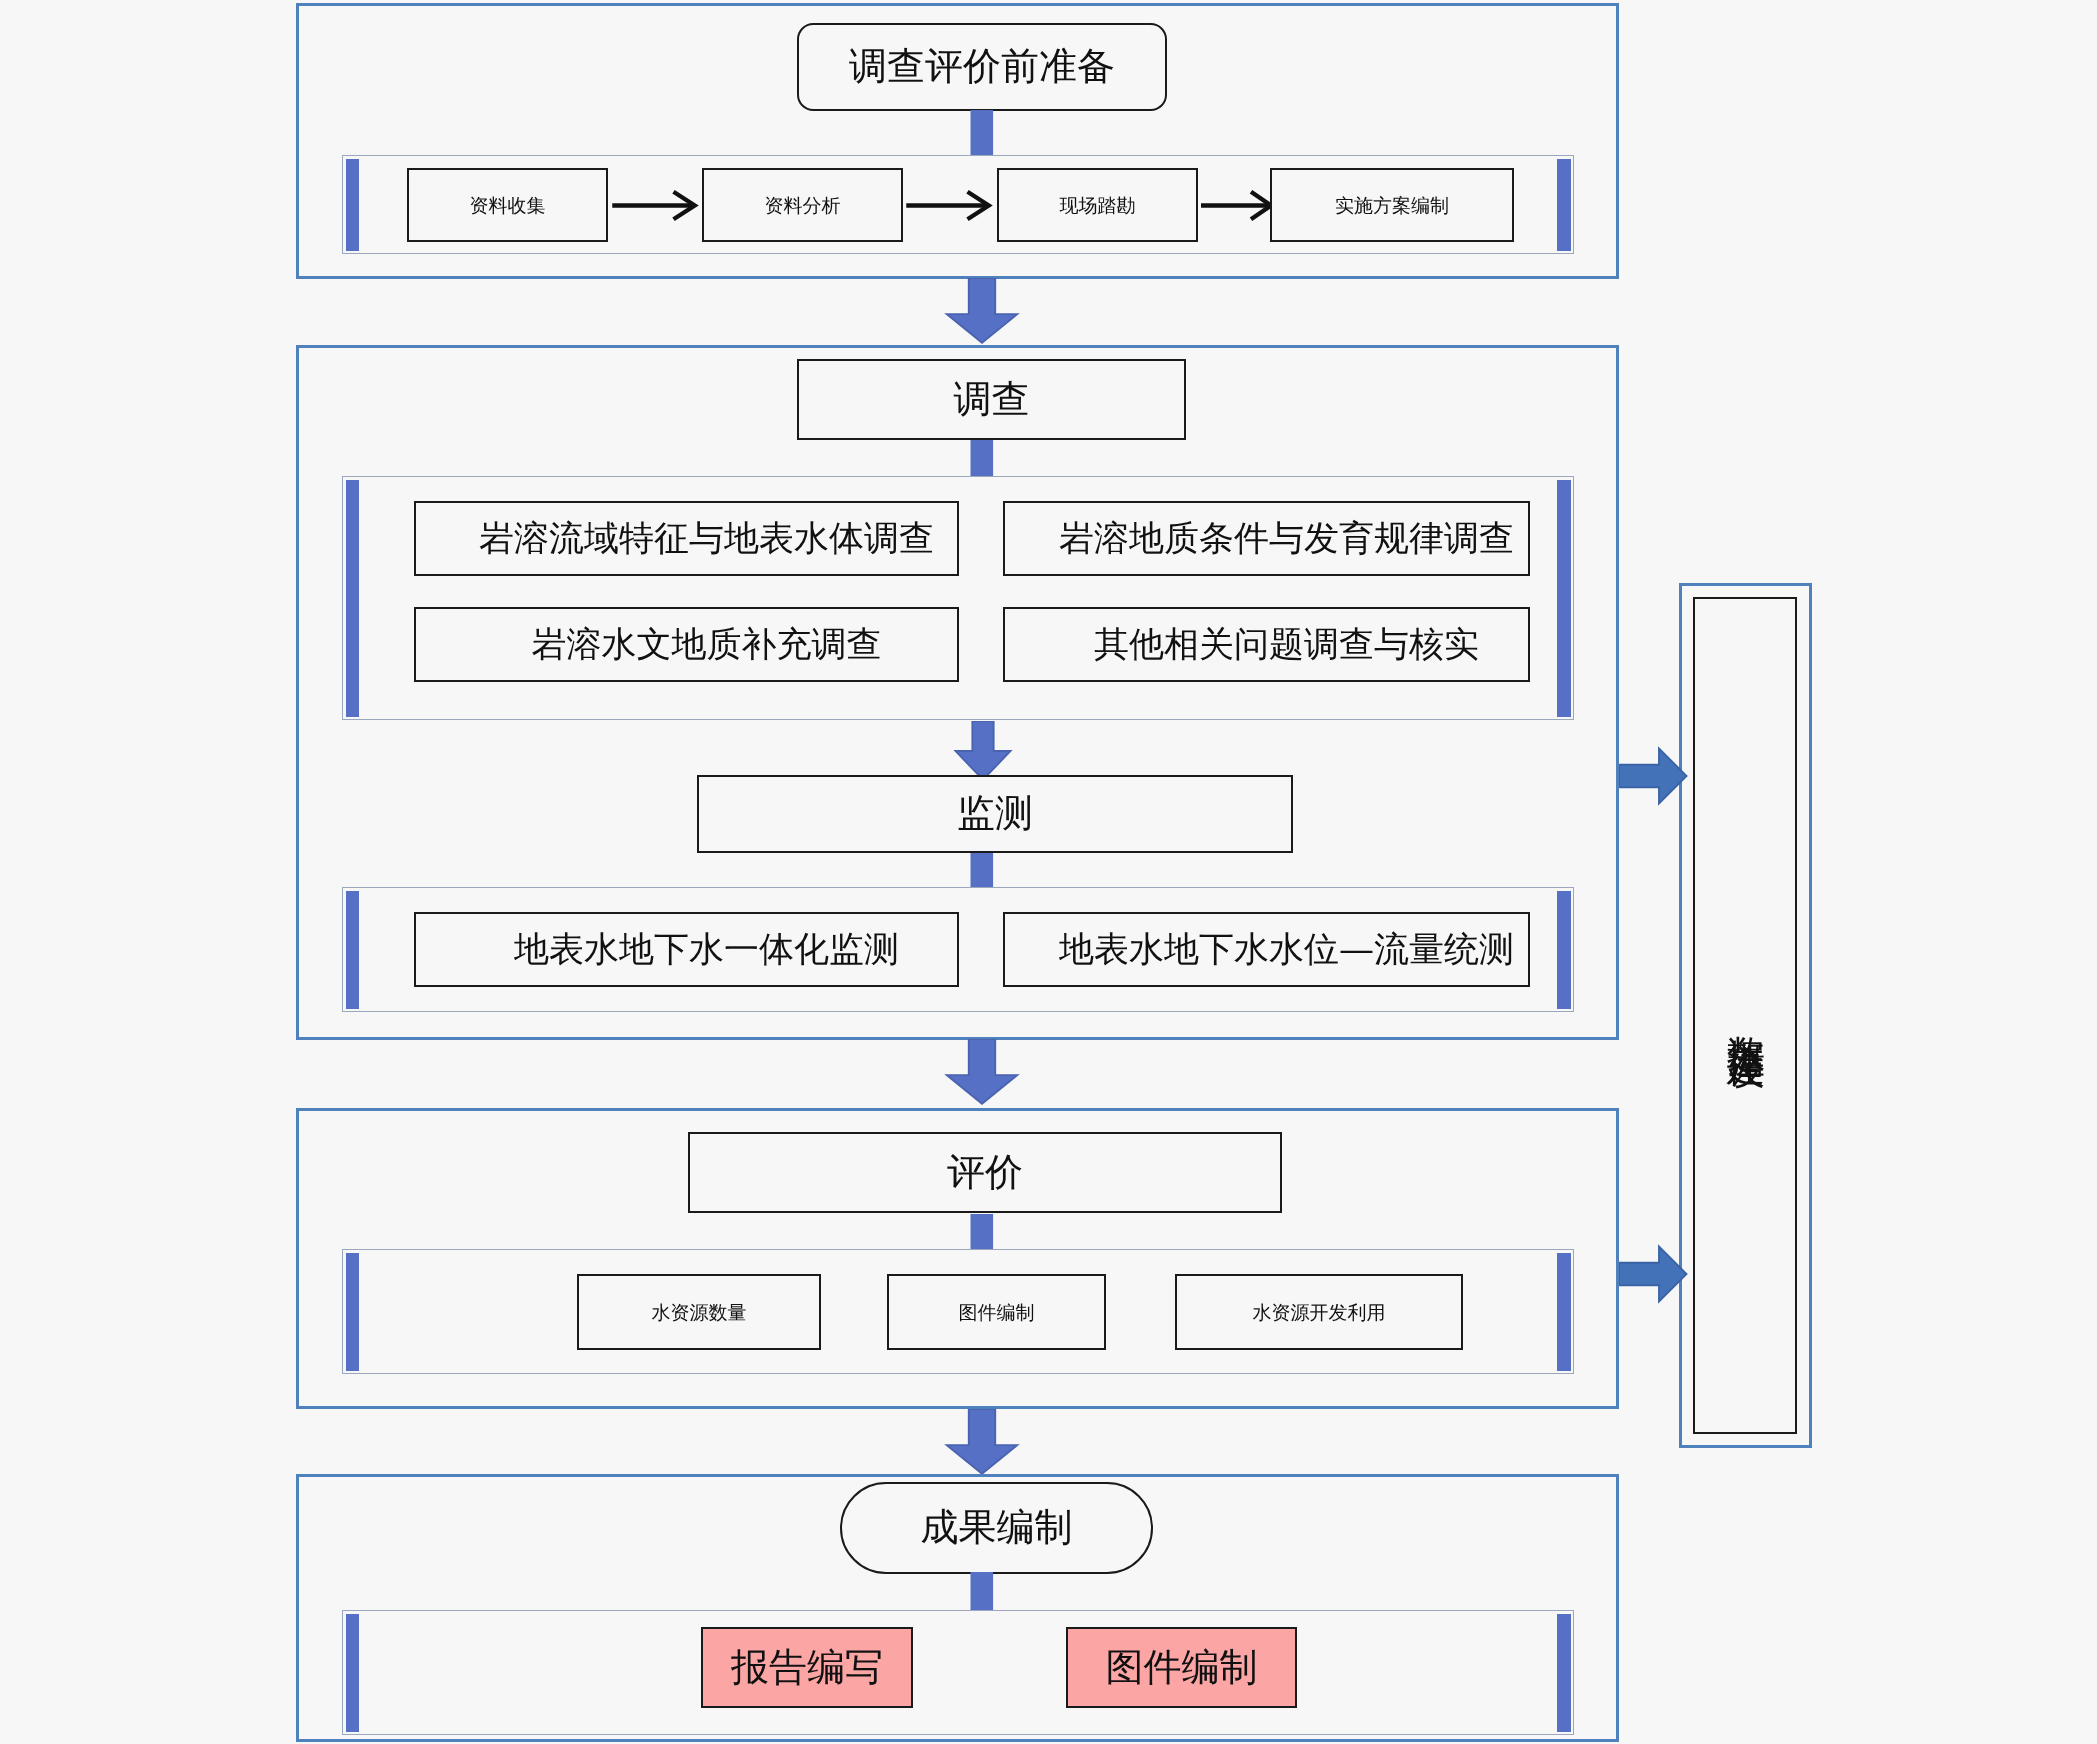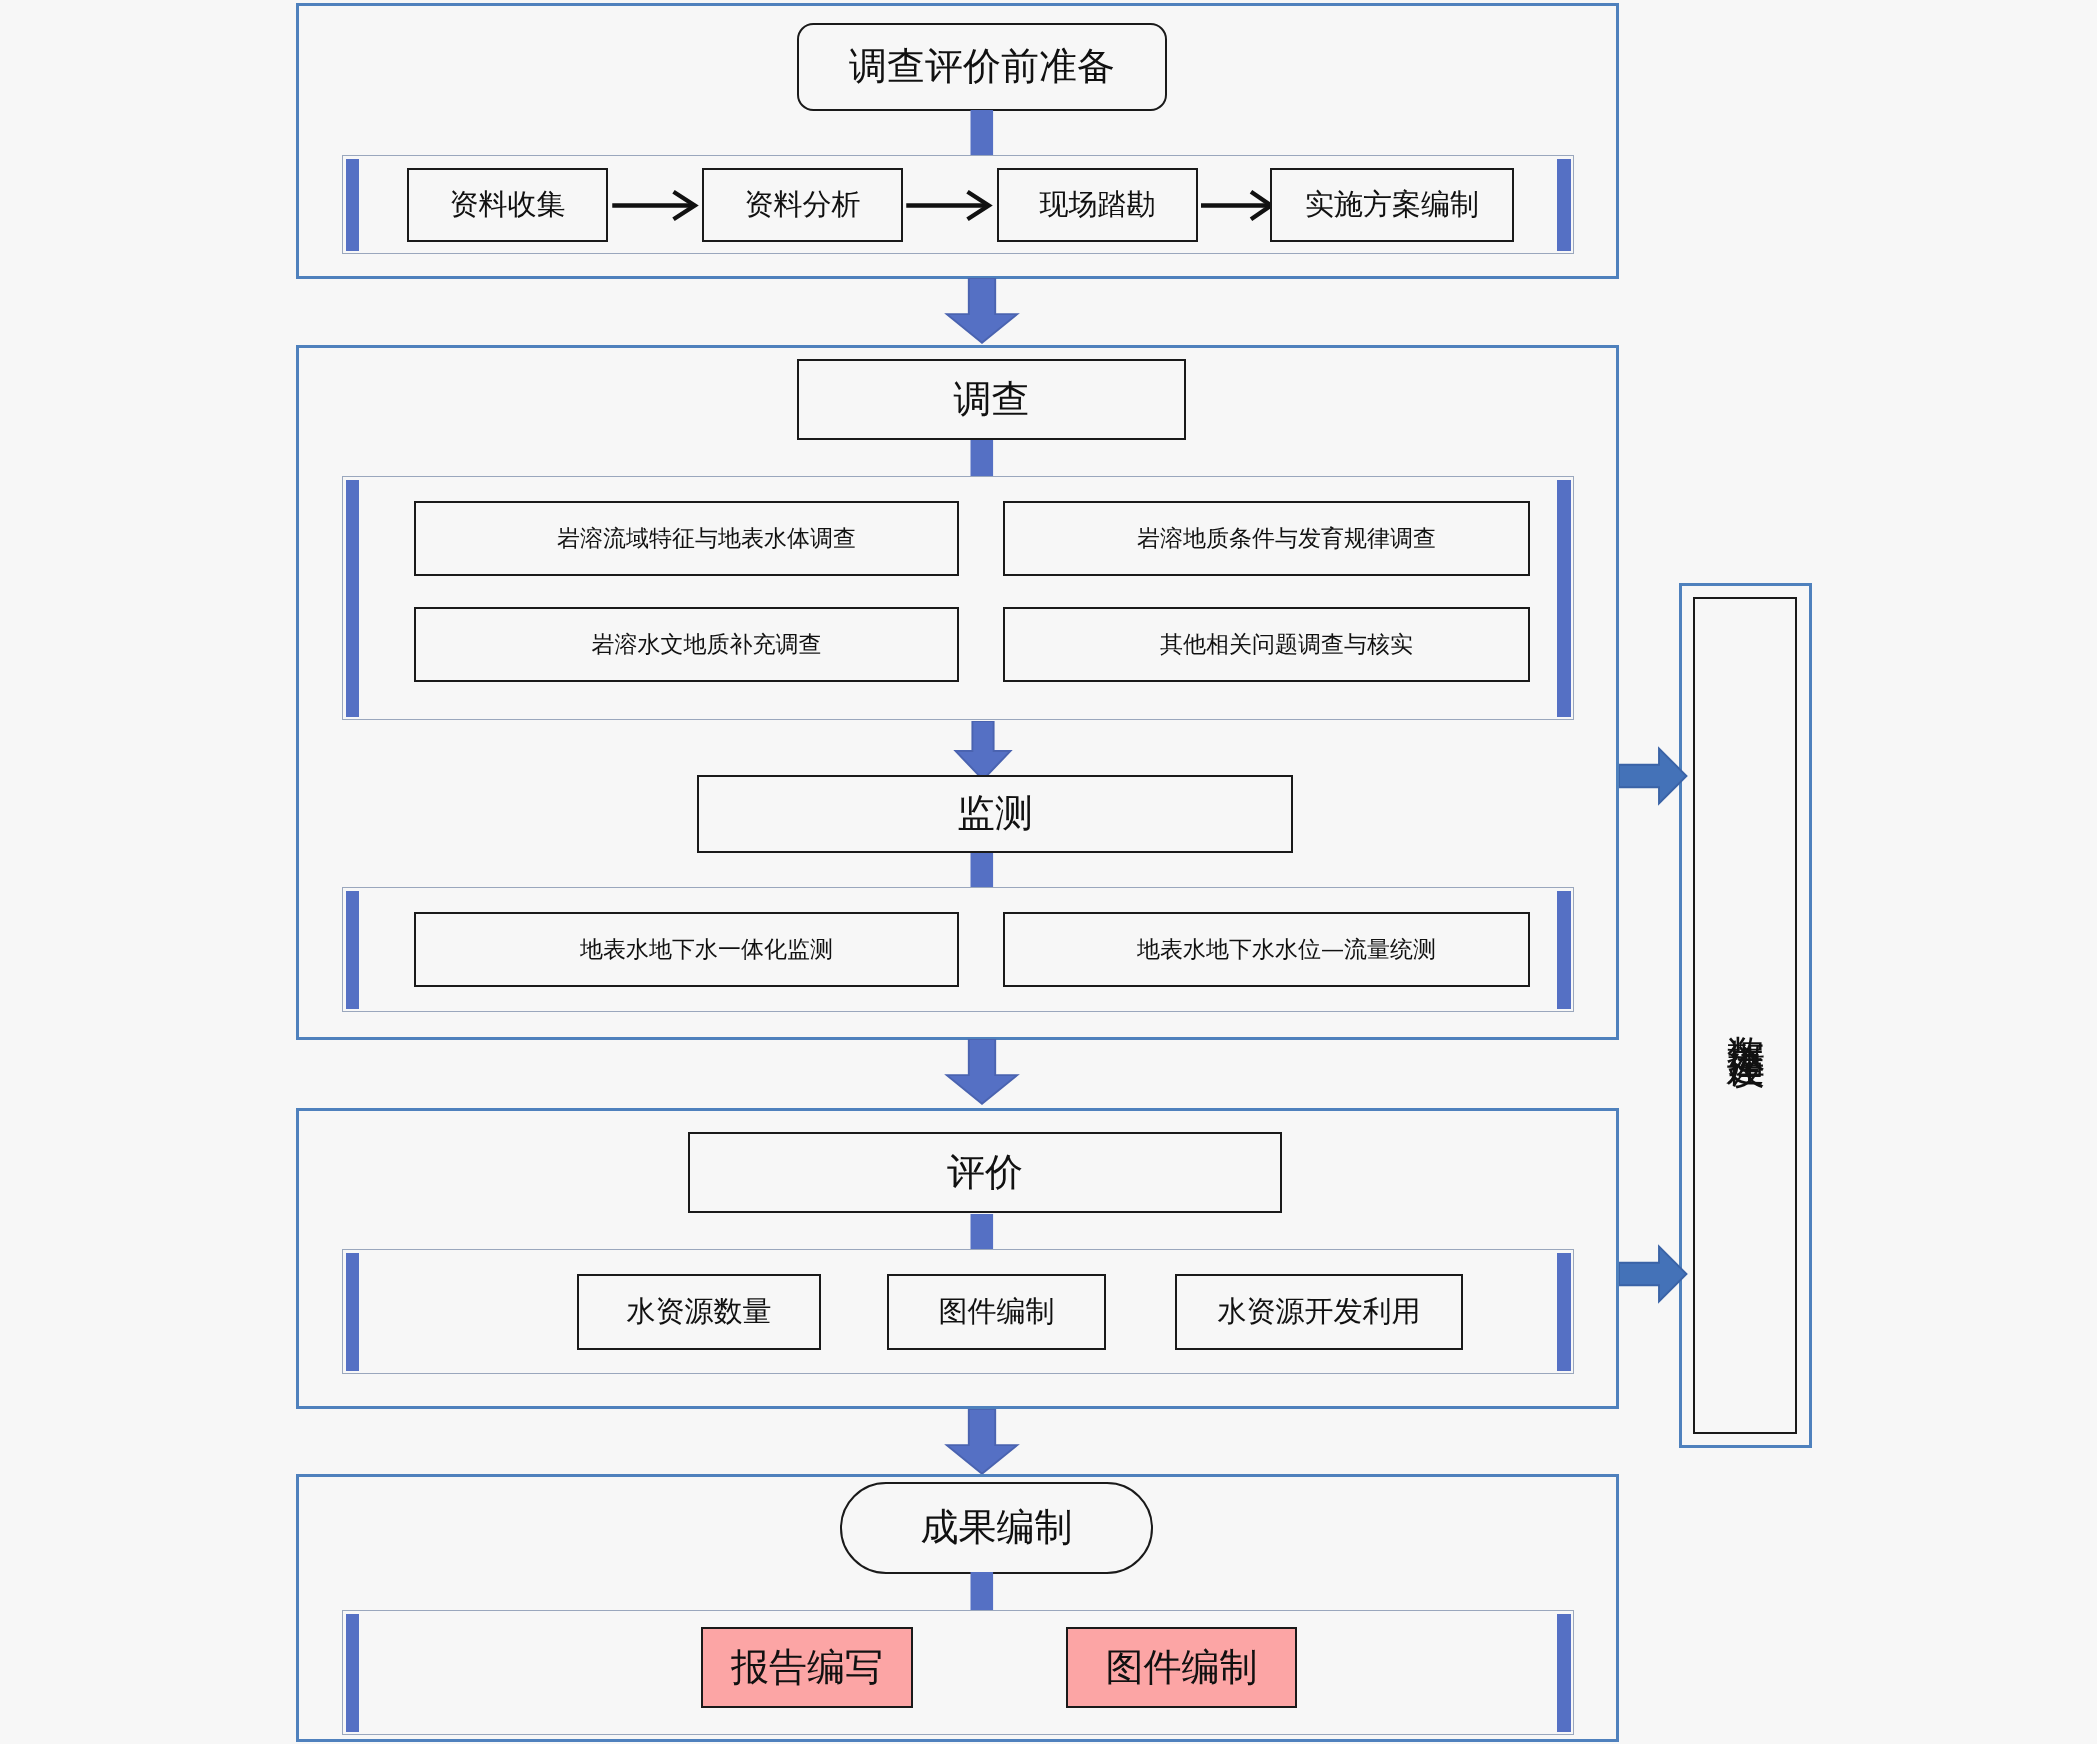--- a/index.html
+++ b/index.html
@@ -70,22 +70,22 @@
   
   .barrow {
     position: absolute;
     background: transparent;
   }
   .barrow svg { display: block; width: 100%; height: 100%; }
 
   
   .tarrow { position: absolute; }
   .tarrow svg { display: block; width: 100%; height: 100%; }
-  .f44 { font-size: 23px; padding-left: 40px; }
-  .f46 { font-size: 29px; }
+  .f44 { font-size: 35px; padding-left: 40px; }
+  .f46 { font-size: 19px; }
   .f48 { font-size: 38px; }
 </style>
 </head>
 <body>
 
 <div id="canvas">
 
   <div class="stage" style="left:296px; top:2.5px; width:1323px; height:276px;">
   </div>
 

